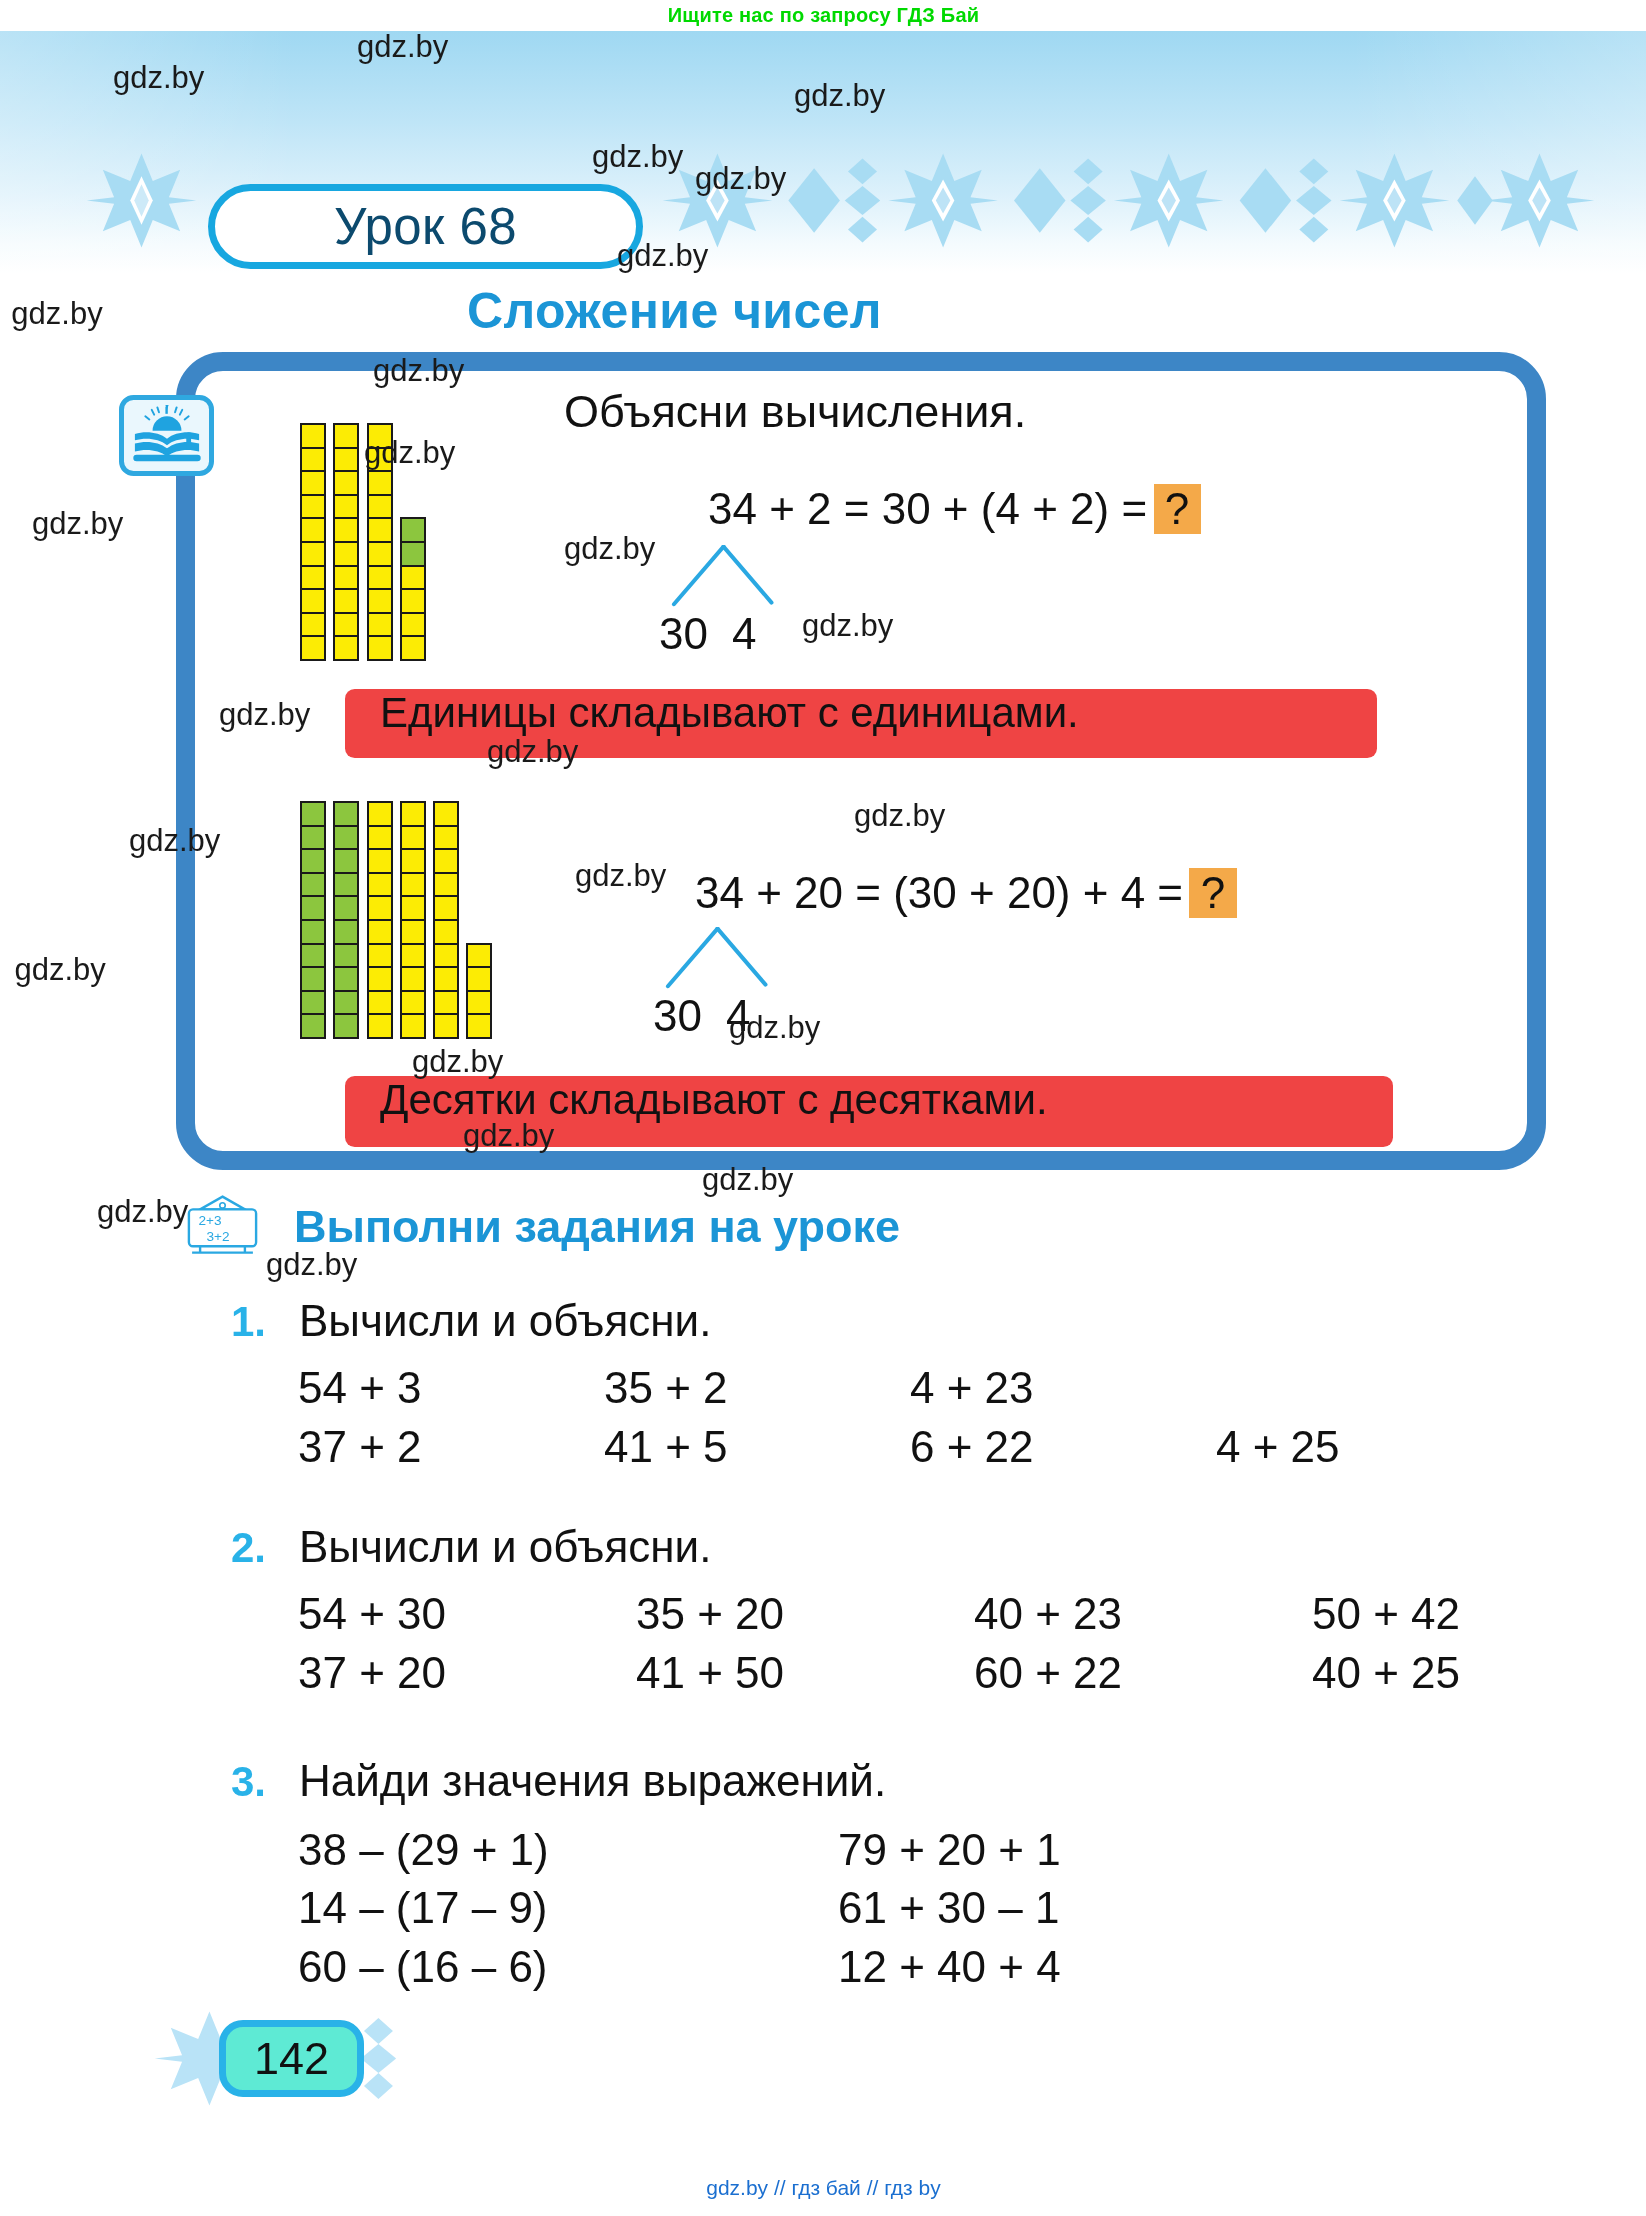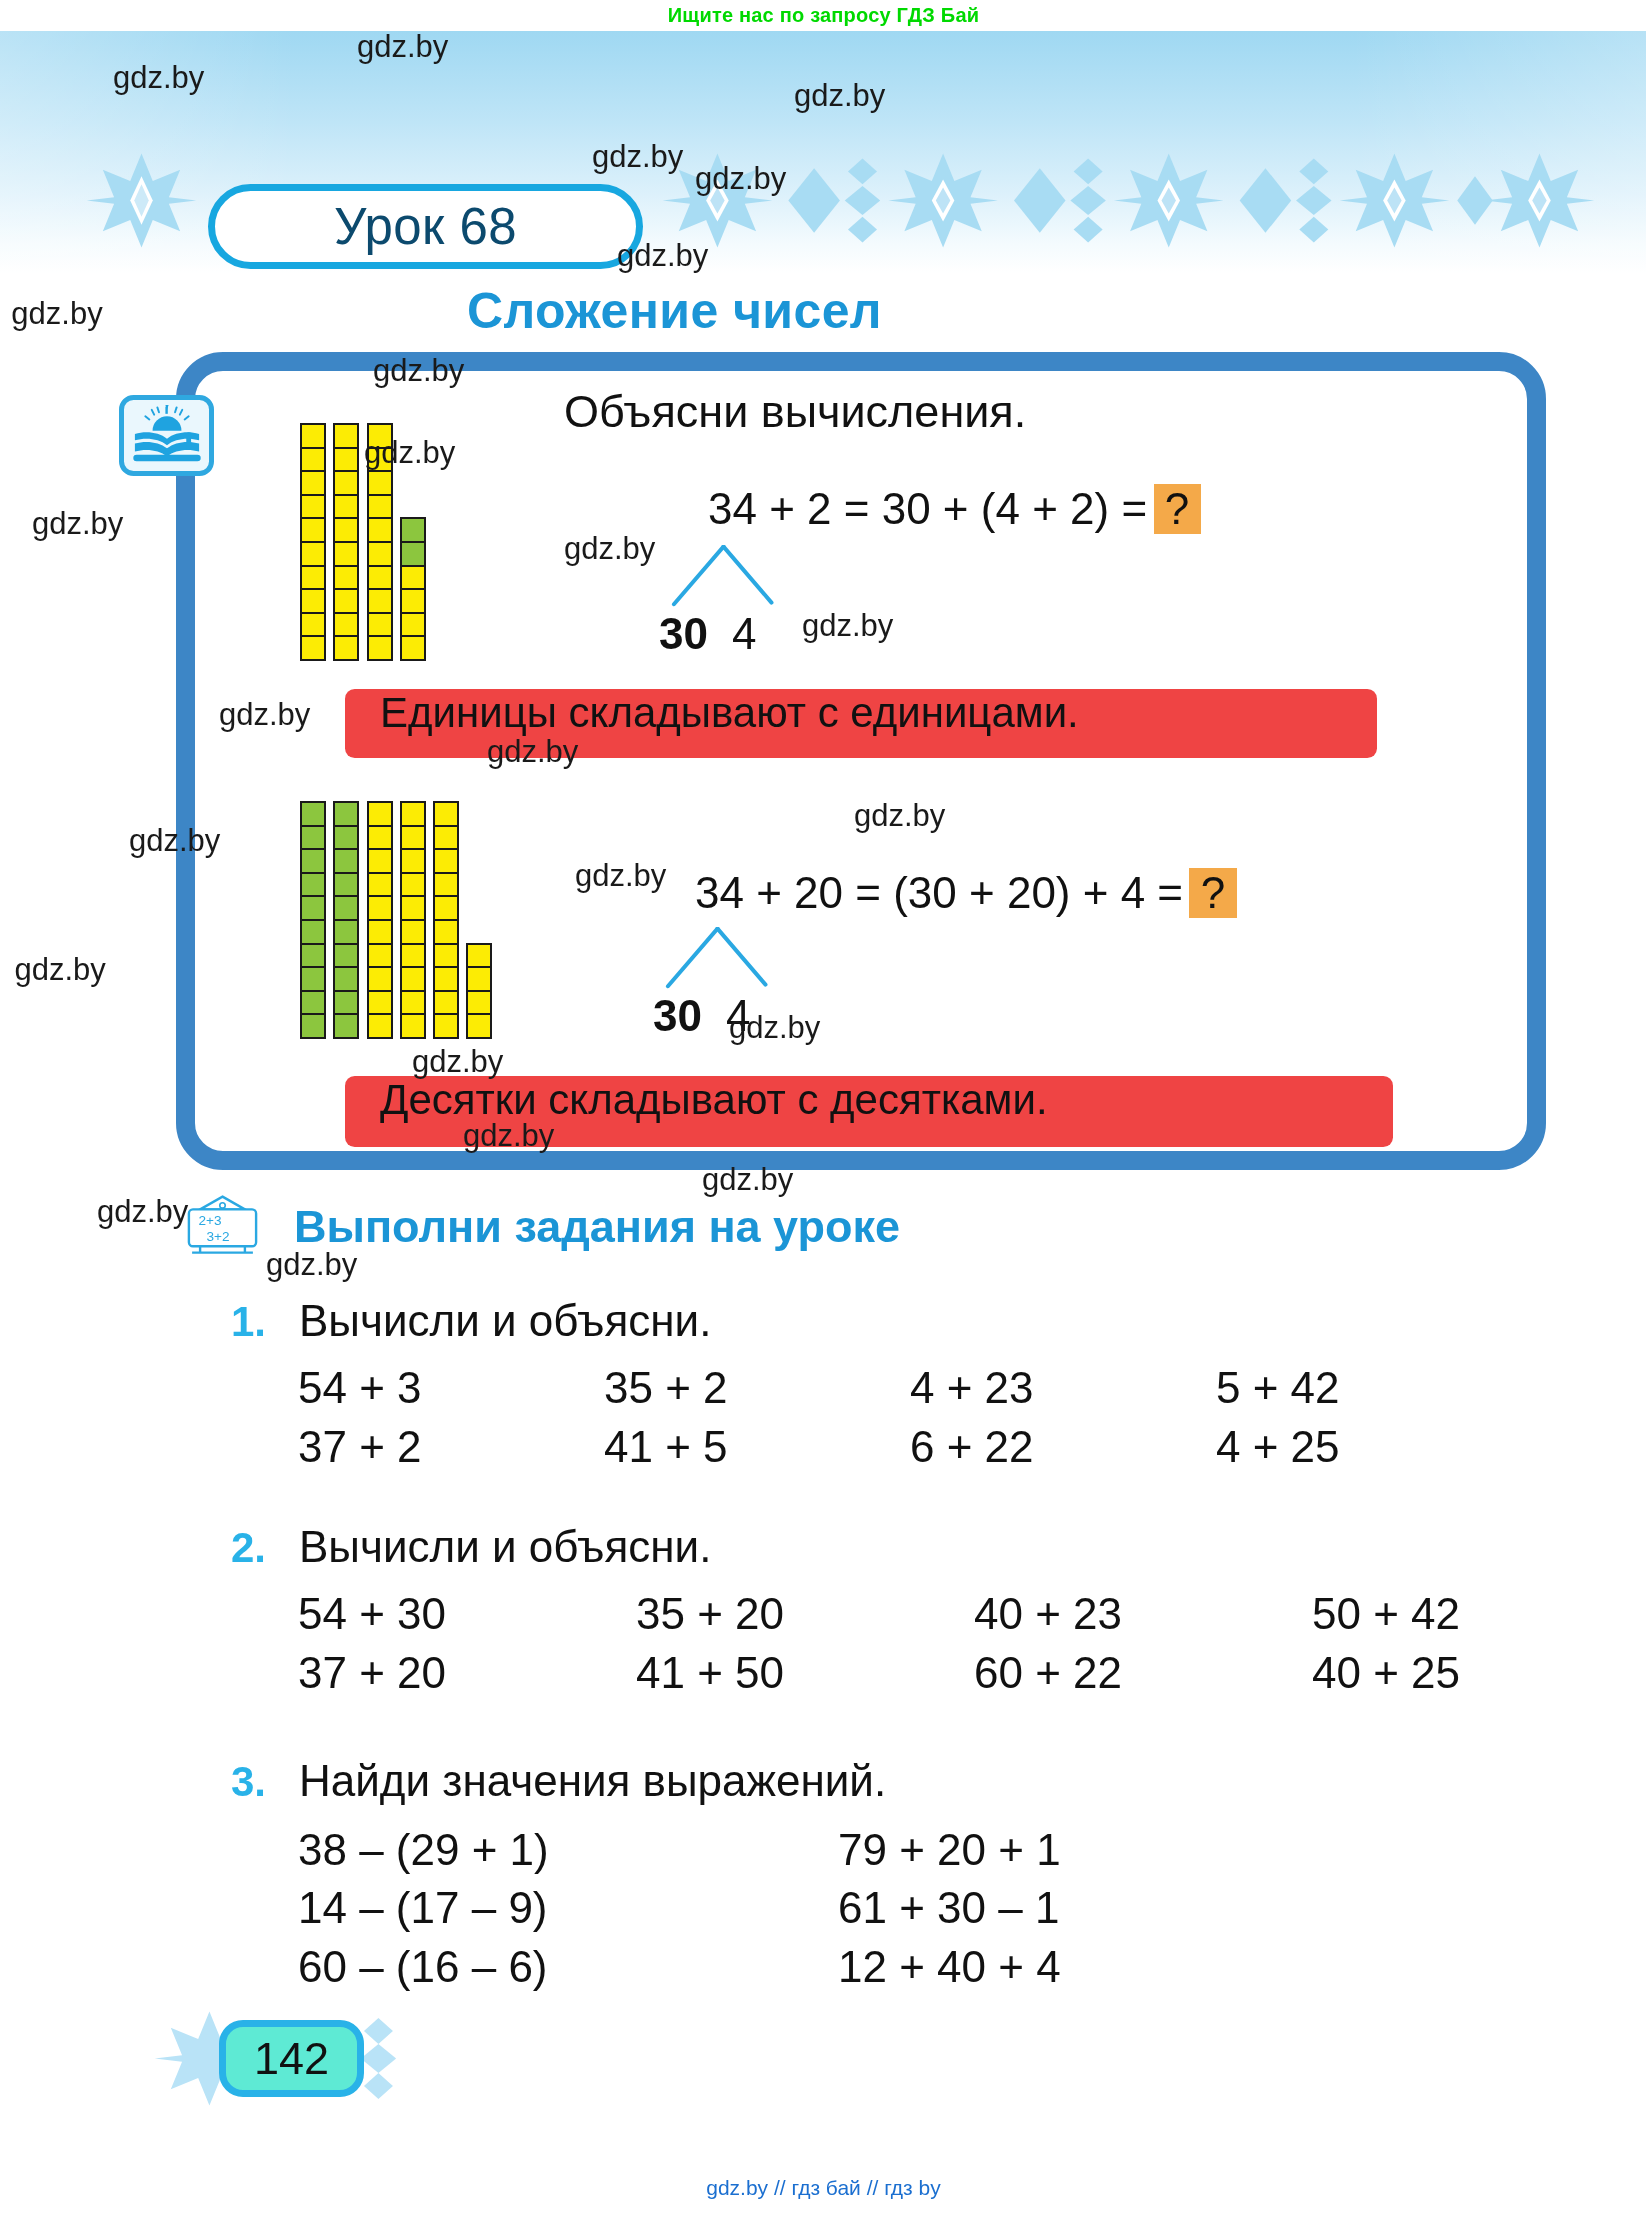--- a/index.html
+++ b/index.html
@@ -116,21 +116,21 @@
     padding:1.6px 11.3px;margin-left:6.4px;line-height:1.05;
   }
 
   
   .bond{position:absolute;z-index:6;}
   .bond .parts{
     font-size:44px;color:#111;white-space:nowrap;margin-top:-3.2px;
     font-family:"Liberation Sans", sans-serif;
   }
   .bond .parts i{font-style:normal;display:inline-block;}
-  .bond .parts .p1{margin-right:24px;font-weight:bold;}
+  .bond .parts .p1{margin-right:24px;}
   #bond1{left:659px;top:514px;}
   #bond2{left:653px;top:896px;}
 
   
   .rule-banner{
     position:absolute;background:#ef4444;border-radius:9.7px;
     display:flex;align-items:flex-start;z-index:6;
   }
   .rule-banner span{
     font-size:42px;color:#111;padding-left:35px;
@@ -484,21 +484,20 @@
   <div class="task" id="task1">
     <div class="task-head">
       <div class="task-num">1.</div>
       <div class="task-title">Вычисли и объясни.</div>
     </div>
     <div class="task-rows">
         <div class="task-row">
           <div class="expr">54 + 3</div>
           <div class="expr">35 + 2</div>
           <div class="expr">4 + 23</div>
-          <div class="expr">5 + 42</div>
         </div>
         <div class="task-row">
           <div class="expr">37 + 2</div>
           <div class="expr">41 + 5</div>
           <div class="expr">6 + 22</div>
           <div class="expr">4 + 25</div>
         </div>
       </div>
   </div>
 

